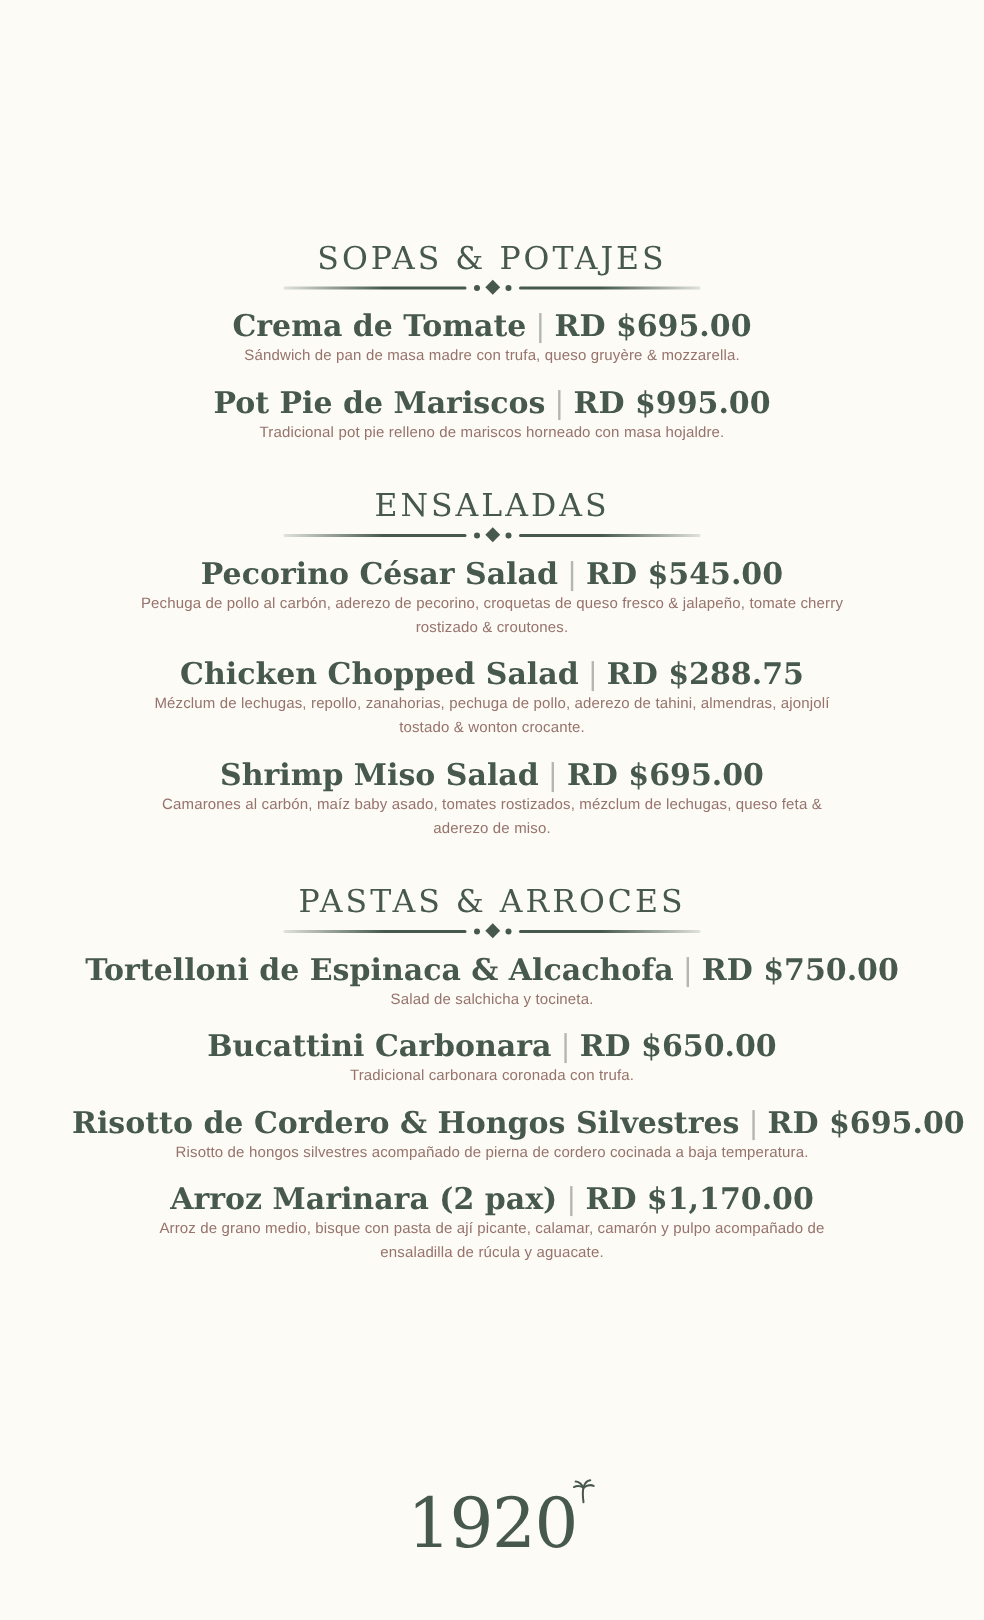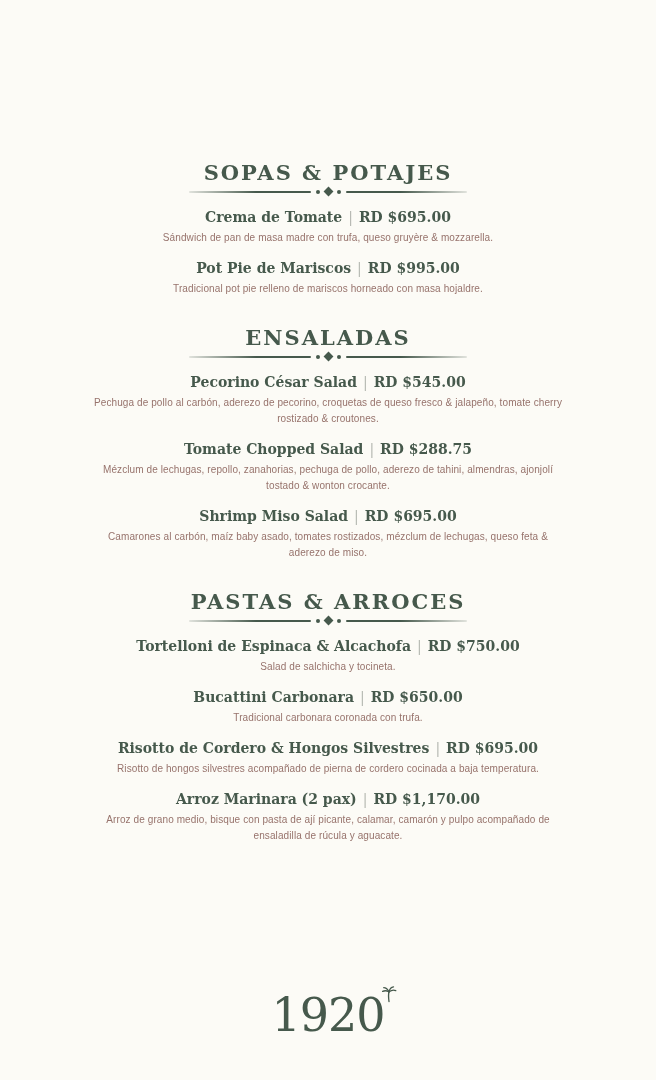--- a/index.html
+++ b/index.html
@@ -15,21 +15,21 @@
     font-family:"Liberation Sans", sans-serif;
     text-align:center;
   }
   .menu{
     width:656px;
     padding-top:160px;
   }
   .section{margin-bottom:28px;}
   .section-header{
     font-family:"DejaVu Serif", serif;
-    font-weight:700;
+    font-weight:400;
     font-size:21px;
     letter-spacing:2px;
     color:var(--green);
     line-height:25px;
   }
   .divider{
     width:278px;
     margin:2px auto 10px;
     display:flex;
     align-items:center;
@@ -56,21 +56,21 @@
     background:var(--green);
     transform:rotate(45deg);
   }
   .item{
     max-width:560px;
     margin:0 auto 11px;
   }
   .item-title{
     font-family:"DejaVu Serif", serif;
     font-weight:700;
-    font-size:14px;
+    font-size:20px;
     color:var(--green);
     line-height:22px;
     white-space:nowrap;
   }
   .item-title .pipe{
     color:var(--pipe);
     font-weight:400;
     margin:0 6px;
   }
   .item-desc{
@@ -145,21 +145,21 @@
 
     <div class="item">
       <div class="item-title">
         <span>Pecorino César Salad</span><span class="pipe">|</span><span>RD $545.00</span>
       </div>
       <div class="item-desc">Pechuga de pollo al carbón, aderezo de pecorino, croquetas de queso fresco &amp; jalapeño, tomate cherry rostizado &amp; croutones.</div>
     </div>
 
     <div class="item">
       <div class="item-title">
-        <span>Tomate Chopped Salad</span><span class="pipe">|</span><span>RD $288.75</span>
+        <span>Chicken Chopped Salad</span><span class="pipe">|</span><span>RD $288.75</span>
       </div>
       <div class="item-desc">Mézclum de lechugas, repollo, zanahorias, pechuga de pollo, aderezo de tahini, almendras, ajonjolí tostado &amp; wonton crocante.</div>
     </div>
 
     <div class="item">
       <div class="item-title">
         <span>Shrimp Miso Salad</span><span class="pipe">|</span><span>RD $695.00</span>
       </div>
       <div class="item-desc">Camarones al carbón, maíz baby asado, tomates rostizados, mézclum de lechugas, queso feta &amp; aderezo de miso.</div>
     </div>

